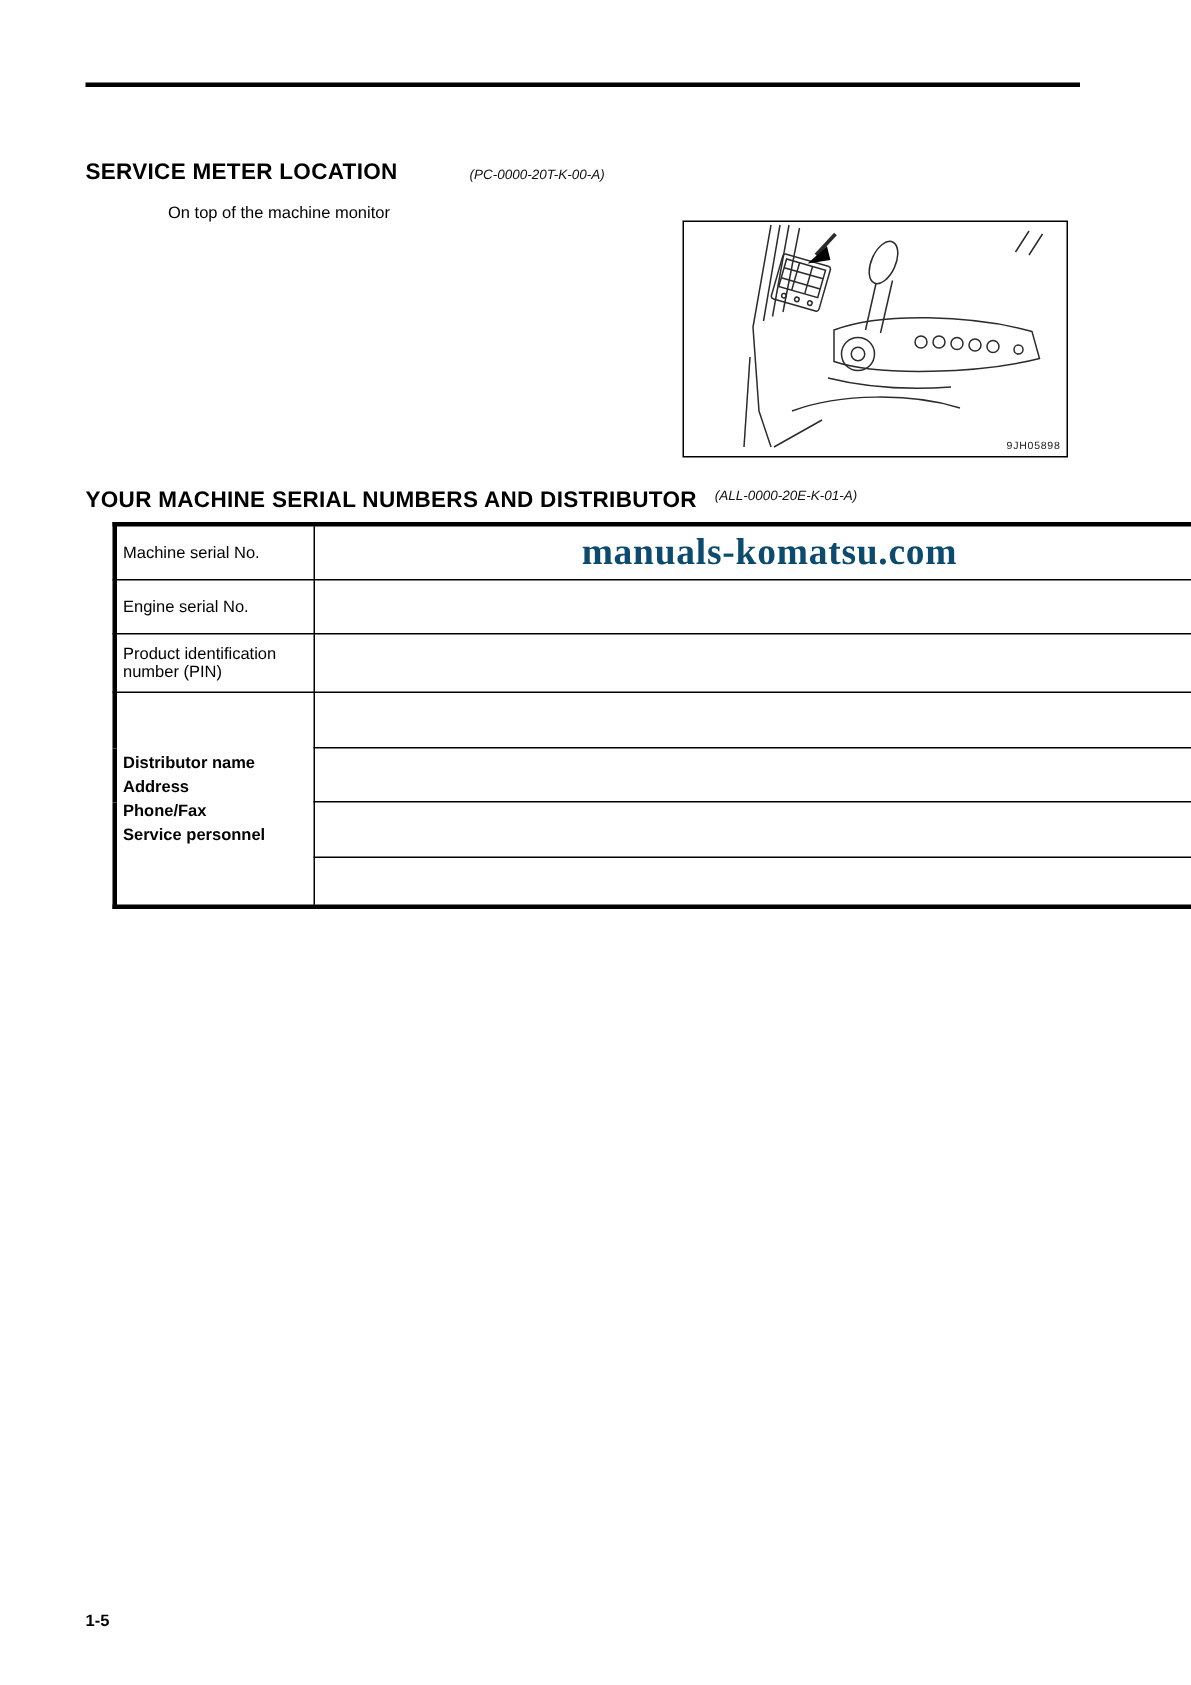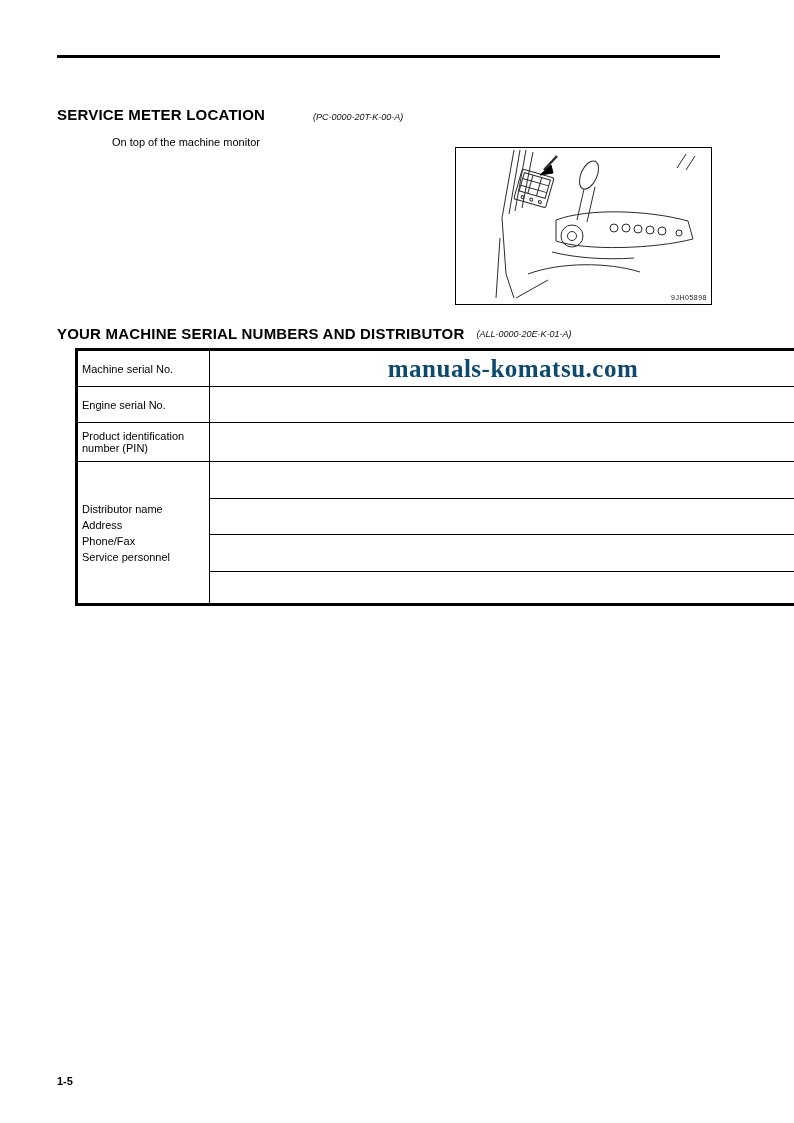--- a/index.html
+++ b/index.html
@@ -17,21 +17,21 @@
     position: absolute; top: 40px; left: 57px; width: 663px;
     display: flex; justify-content: space-between;
     font-size: 11px; font-weight: bold; letter-spacing: 0.3px;
   }
   .header-rule {
     position: absolute; top: 55px; left: 57px; width: 663px; height: 3px;
     background: #000;
   }
 
   .sec1-row { position: absolute; top: 106px; left: 57px; display: flex; align-items: baseline; gap: 36px; }
-  .sec2-row { position: absolute; top: 325px; left: 57px; display: flex; align-items: center; }
+  .sec2-row { position: absolute; top: 325px; left: 57px; display: flex; align-items: flex-start; }
   .sec-title { font-size: 15px; font-weight: bold; letter-spacing: 0.2px; }
   .sec-code { font-size: 9px; font-style: italic; margin-left: 12px; color: #111; }
 
   .body-line { position: absolute; top: 136px; left: 64px; font-size: 11px; margin-left: 48px; }
 
   .figure {
     position: absolute; top: 147px; left: 455px; width: 257px; height: 158px;
     border: 1px solid #000; background: #fff;
   }
   .fig-code {
@@ -53,21 +53,21 @@
   }
   td.lbl { width: 133px; }
   td.val { position: relative; }
   tr.r1 td { height: 37px; }
   tr.r2 td { height: 36px; }
   tr.r3 td { height: 39px; }
   tr.r4 td { height: 37px; }
   tr.r5 td { height: 36px; }
   tr.r6 td { height: 37px; }
   tr.r7 td { height: 33px; }
-  .dist-lines div { line-height: 16px; }
+  .dist-lines div { line-height: 16px; font-weight: bold; }
 
   .watermark {
     position: absolute; left: 0; right: 0; top: 50%;
     transform: translateY(-50%);
     text-align: center;
     font-family: "Liberation Serif", serif;
     font-size: 25px; font-weight: 600; color: #0c4a6e;
     letter-spacing: 0.5px;
   }
 

